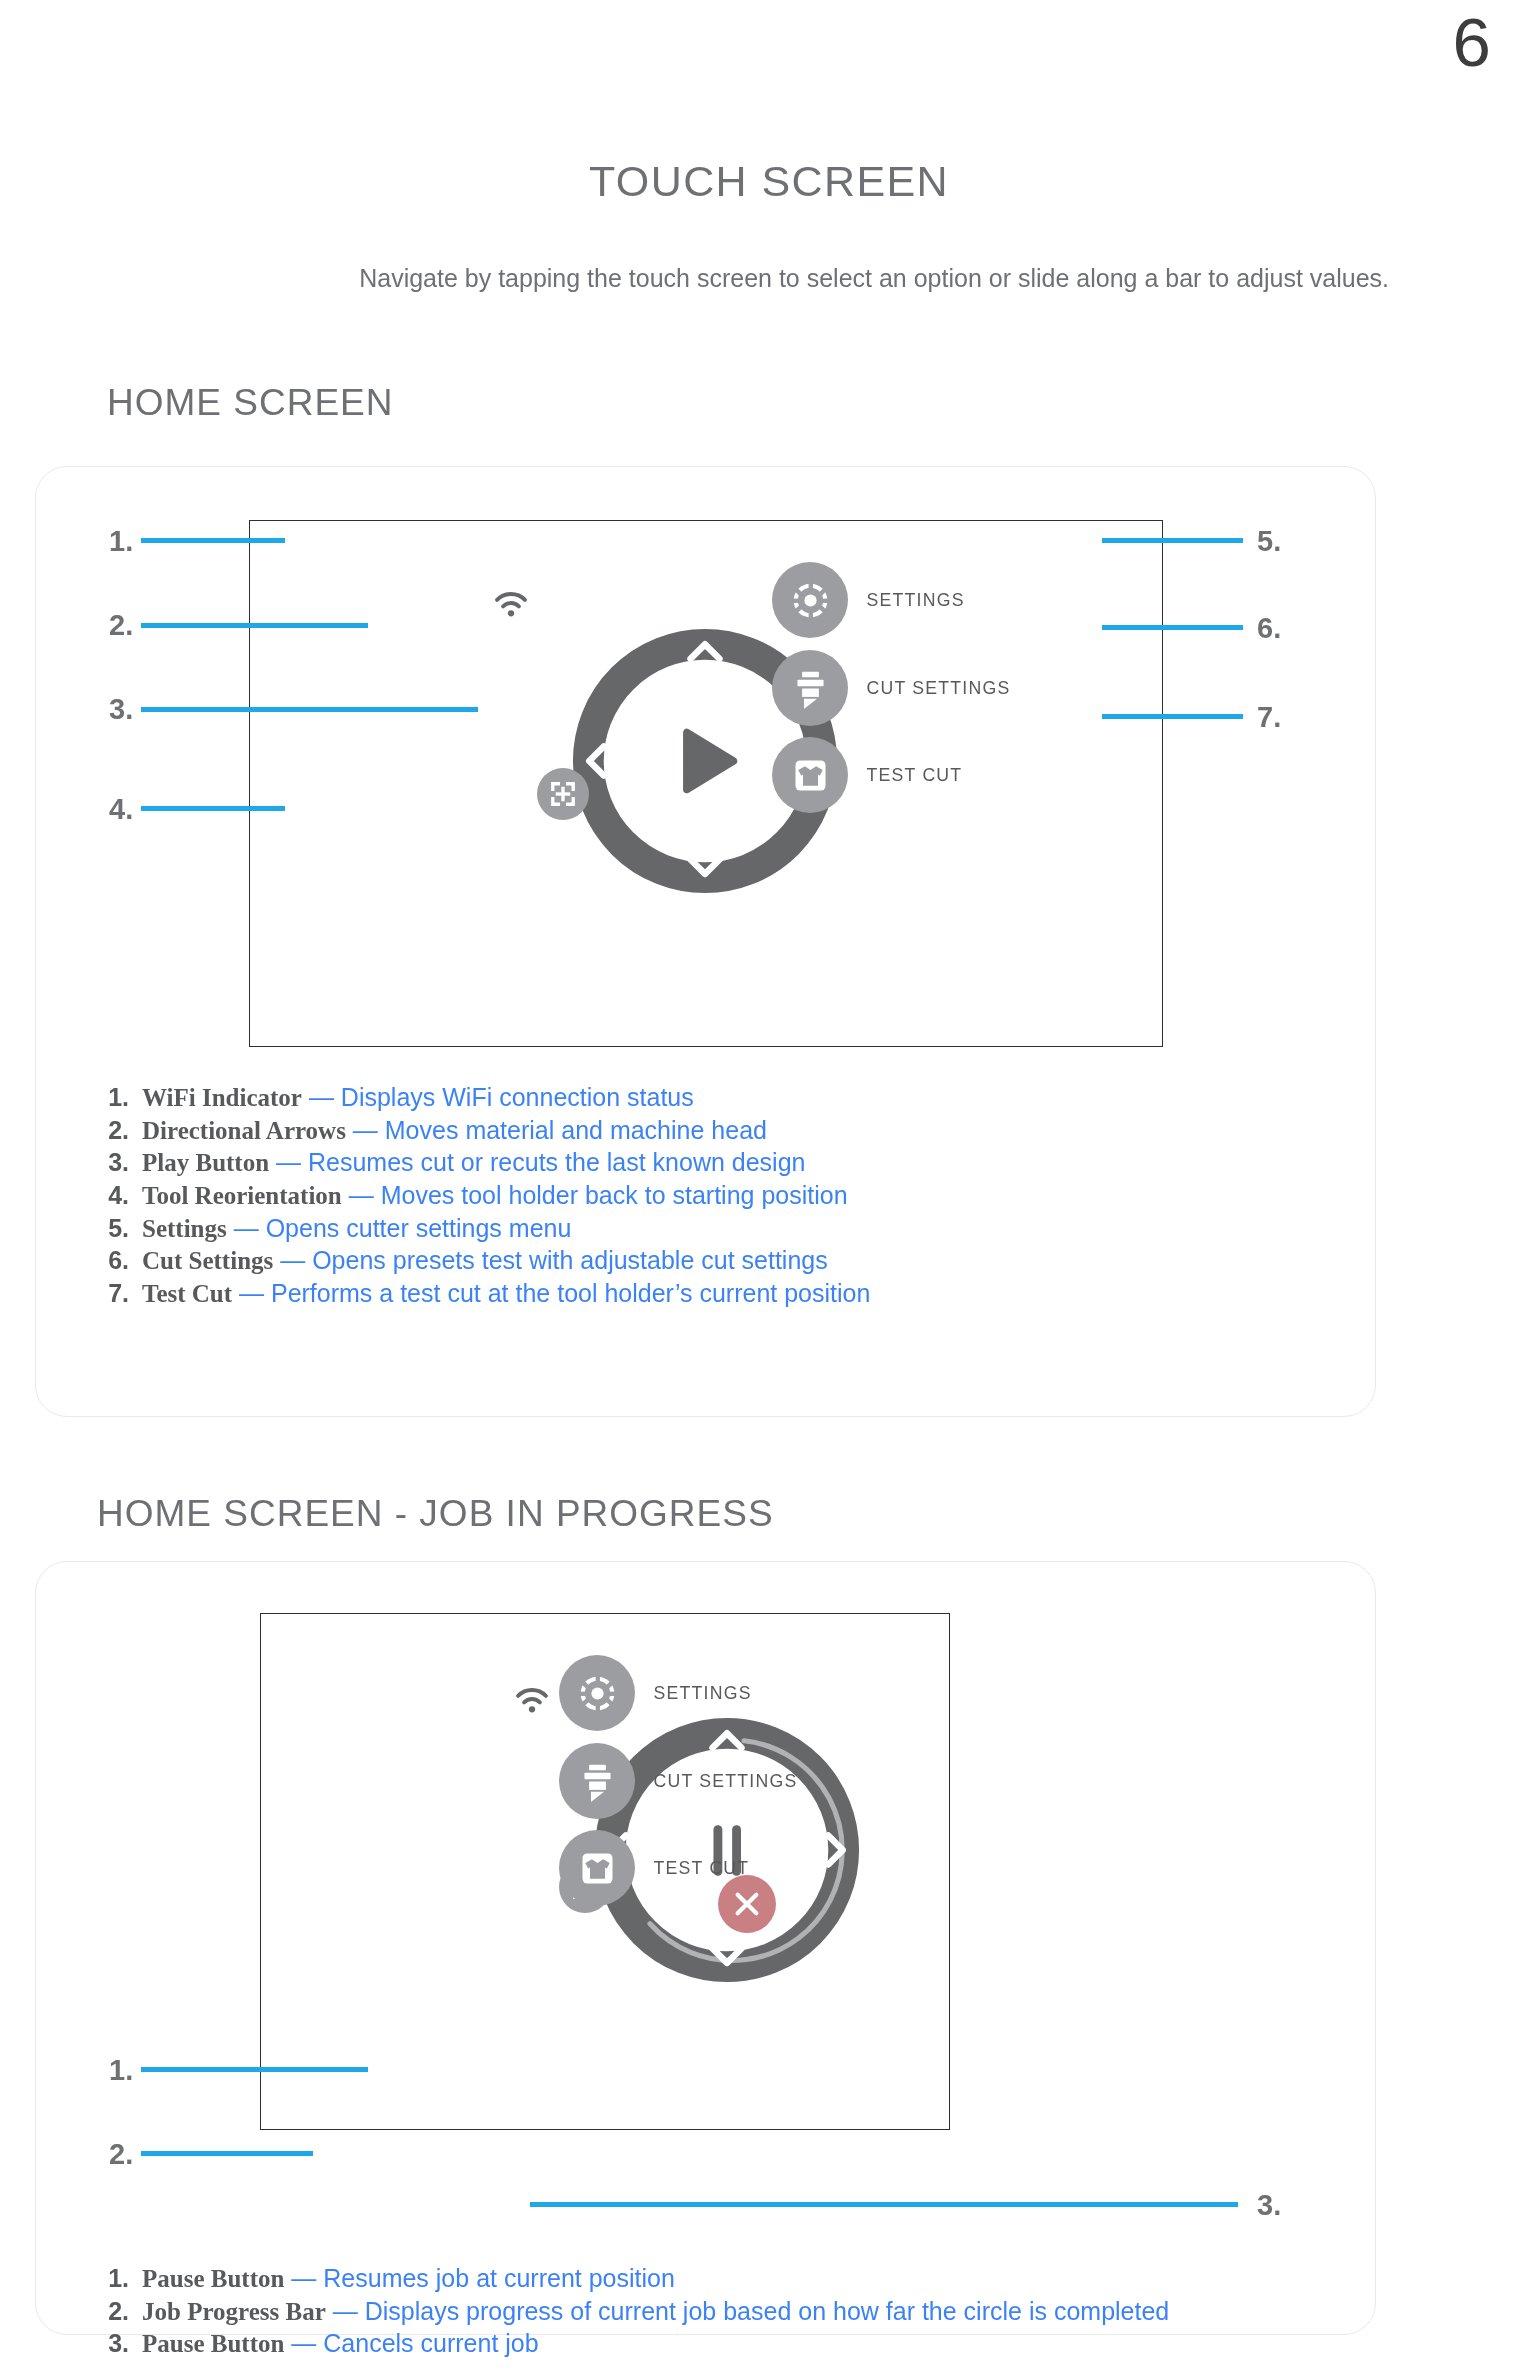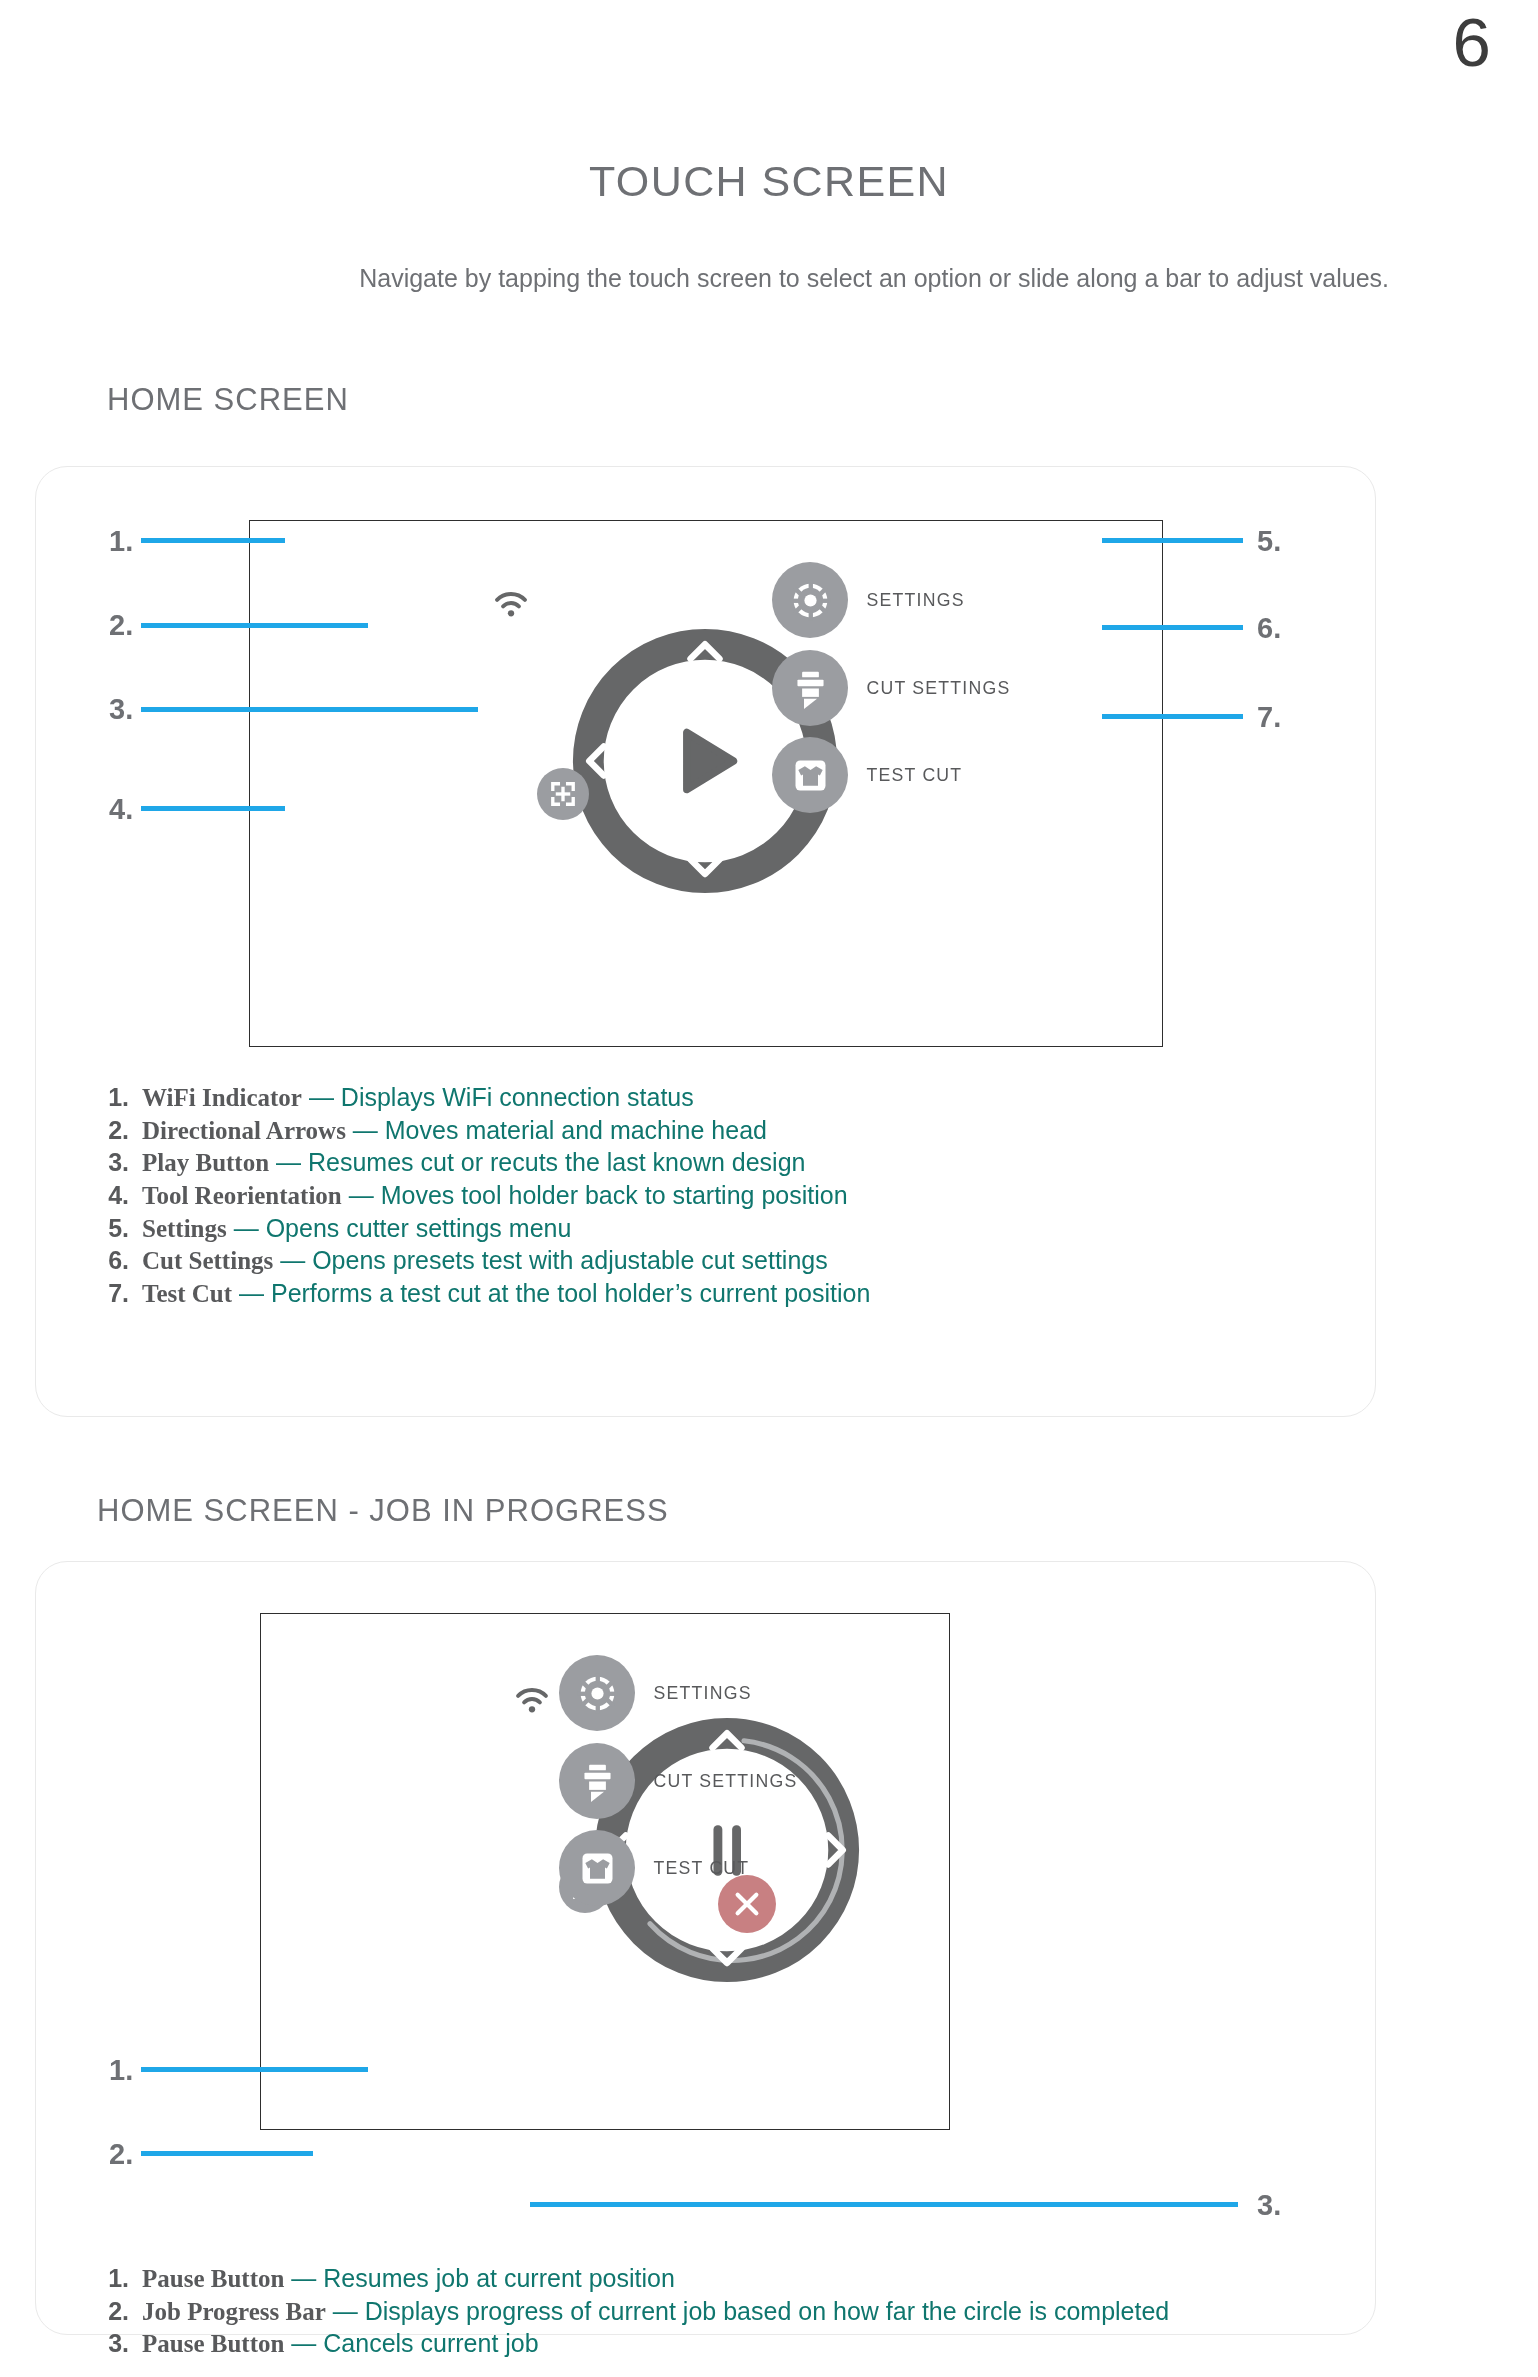--- a/index.html
+++ b/index.html
@@ -43,21 +43,21 @@
     width: 1240px;
     text-align: right;
     font-size: 25px;
     line-height: 1.38;
     color: #6e7074;
   }
 
   
   .section-head {
     position: absolute;
-    font-size: 31px;
+    font-size: 37px;
     letter-spacing: 1px;
     color: #6e7074;
     white-space: nowrap;
   }
   #head-1 { left: 107px; top: 382px; }
   #head-2 { left: 97px; top: 1493px; }
 
   
   .card {
     position: absolute;
@@ -148,21 +148,21 @@
   }
   .legend-num {
     width: 39px;
     flex: none;
     text-align: right;
     padding-right: 13px;
     font-weight: 700;
     color: #58595b;
   }
   .legend-term { font-weight: 700; color: #58595b; font-family: Liberation Serif, serif; }
-  .legend-text { color: #0f766e; }
+  .legend-text { color: #3b82f6; }
   .legend-body { max-width: 1231px; }
 </style>
 </head>
 <body>
 
 <div id="page">
 
   <div class="page-num">6</div>
   <div class="page-title">TOUCH SCREEN</div>
   <div class="page-sub">Navigate by tapping the touch screen to select an option or slide along a bar to adjust values.</div>

